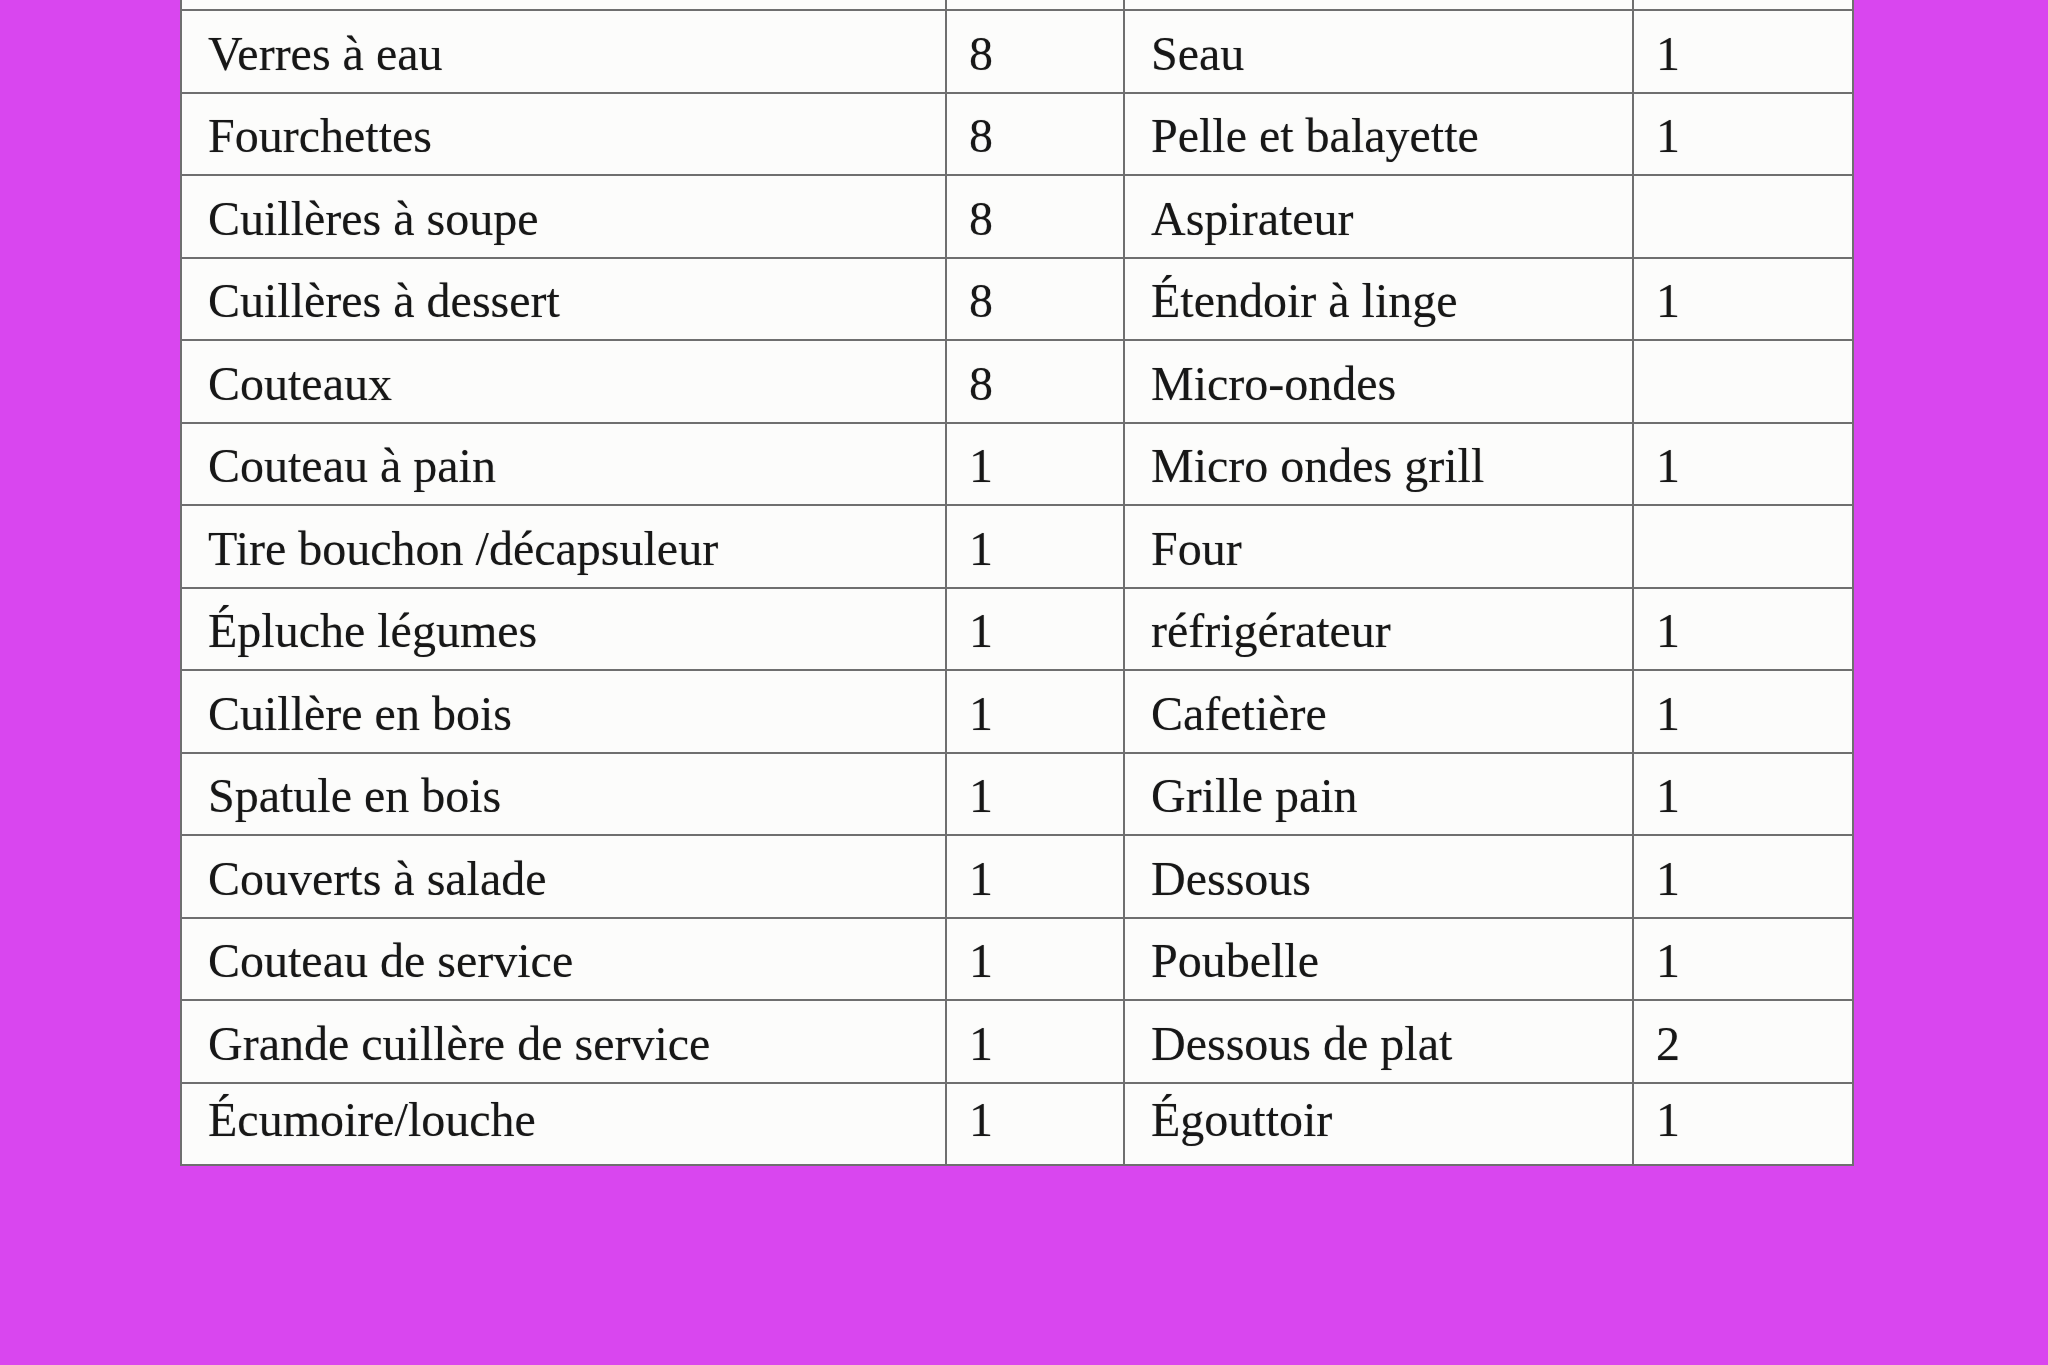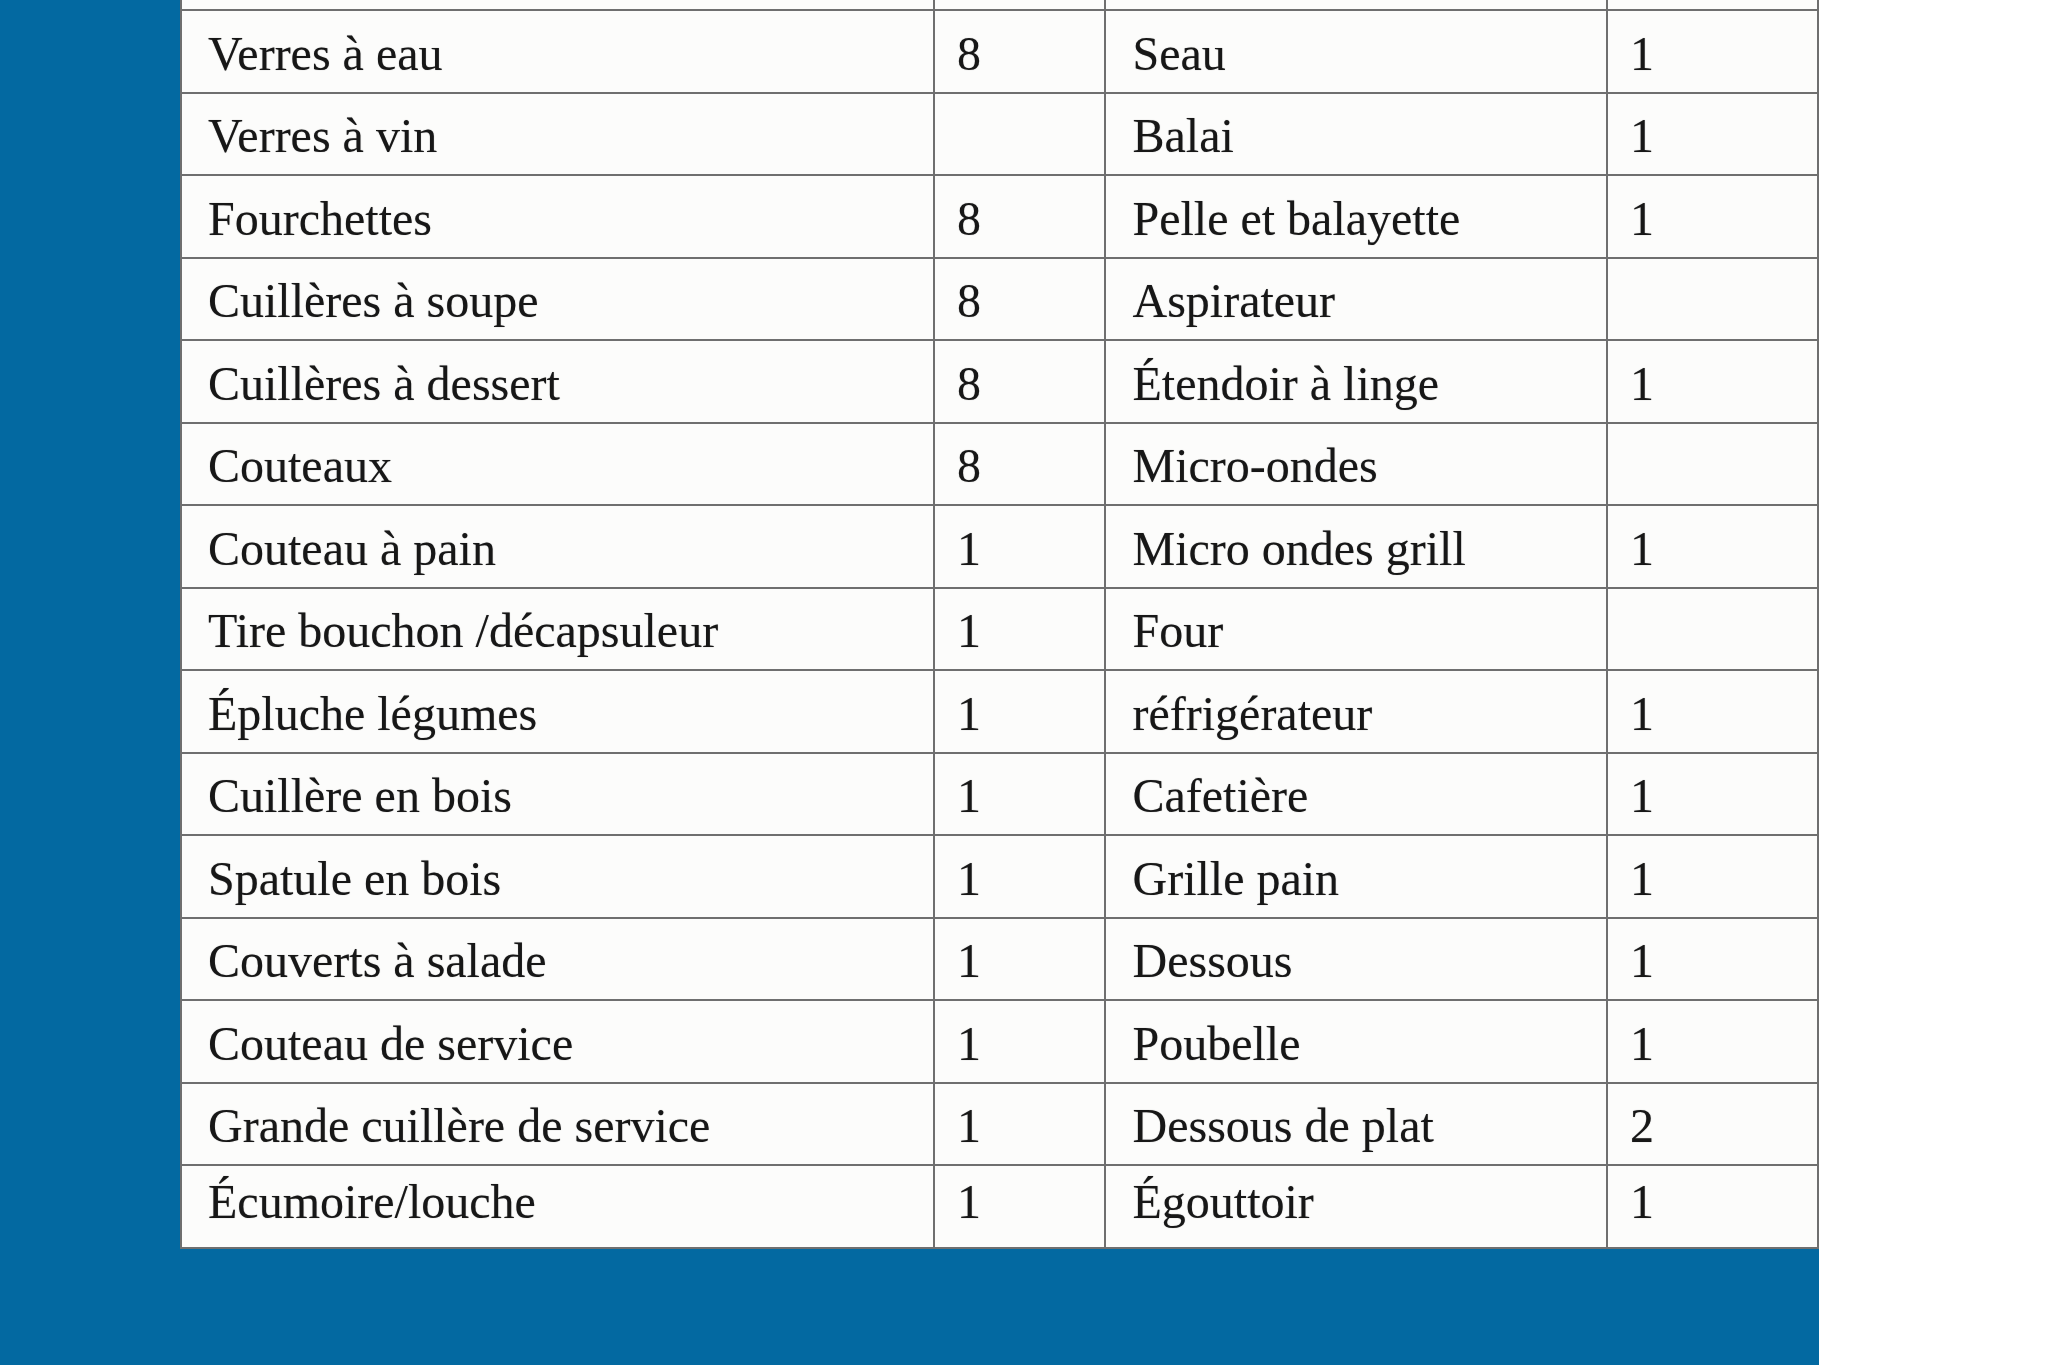--- a/index.html
+++ b/index.html
@@ -2,24 +2,24 @@
 <html><head>
 <meta charset="utf-8">
 <style>
   html, body {
     margin: 0;
     padding: 0;
     background: #ffffff;
   }
   .page {
     position: relative;
-    width: 1819px;
+    width: 2048px;
     height: 1365px;
     overflow: hidden;
-    background: #0369a1;
+    background: #d946ef;
     font-family: "Liberation Serif", "DejaVu Serif", serif;
   }
   table.doc-table {
     position: absolute;
     left: 180px;
     top: -74px;
     border-collapse: collapse;
     table-layout: fixed;
   }
   .doc-table td {
@@ -63,26 +63,20 @@
       <tr class="partial-top">
         <td></td>
         <td class="qty"></td>
         <td></td>
         <td class="qty"></td>
       </tr>
       <tr>
         <td>Verres à eau</td>
         <td class="qty">8</td>
         <td>Seau</td>
-        <td class="qty">1</td>
-      </tr>
-      <tr>
-        <td>Verres à vin</td>
-        <td class="qty"></td>
-        <td>Balai</td>
         <td class="qty">1</td>
       </tr>
       <tr>
         <td>Fourchettes</td>
         <td class="qty">8</td>
         <td>Pelle et balayette</td>
         <td class="qty">1</td>
       </tr>
       <tr>
         <td>Cuillères à soupe</td>

